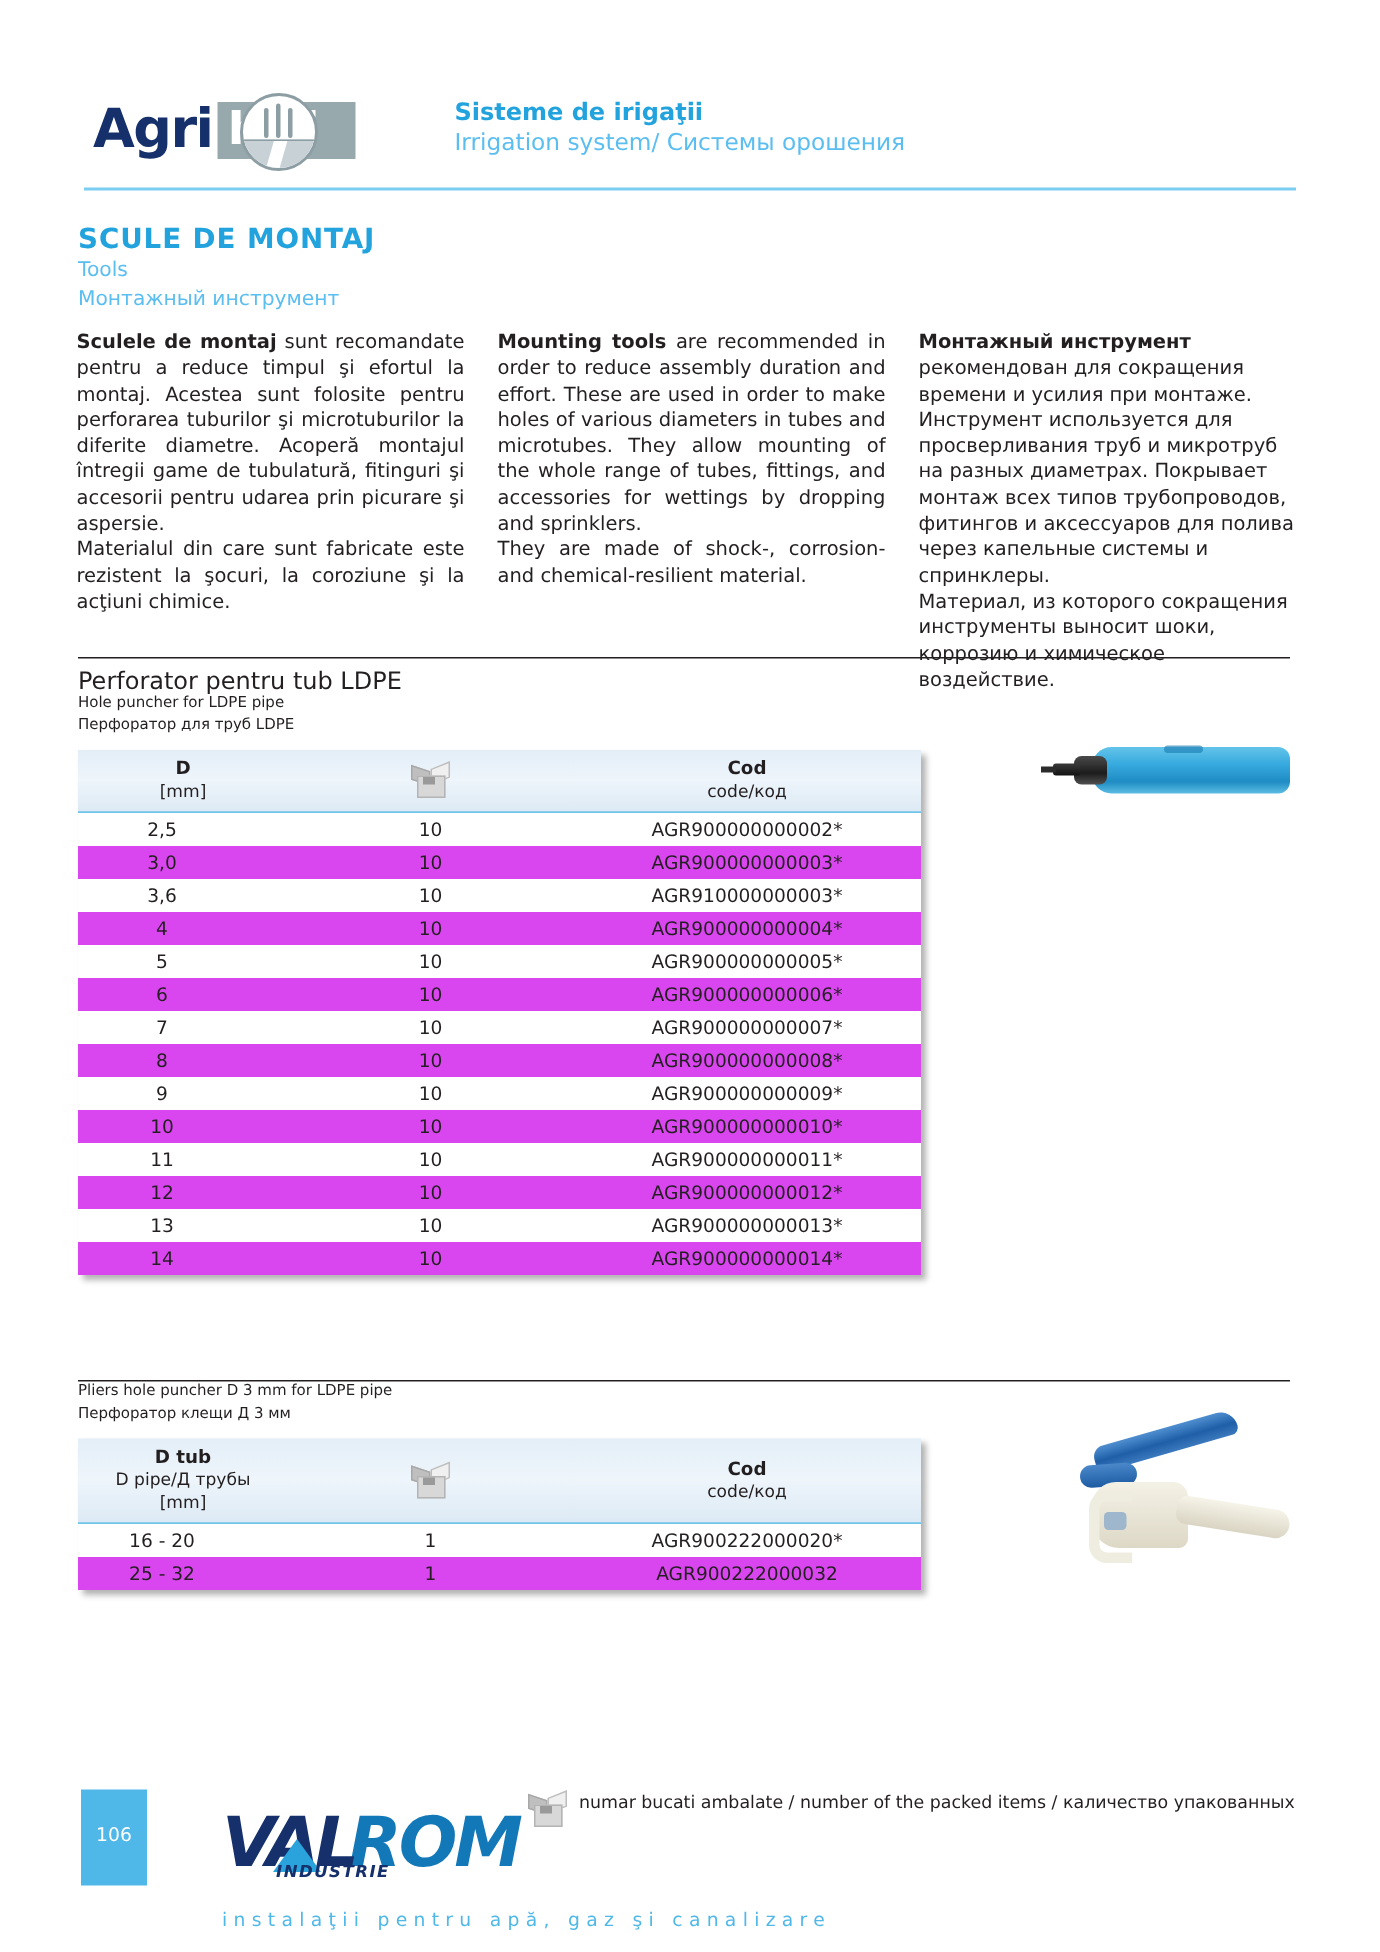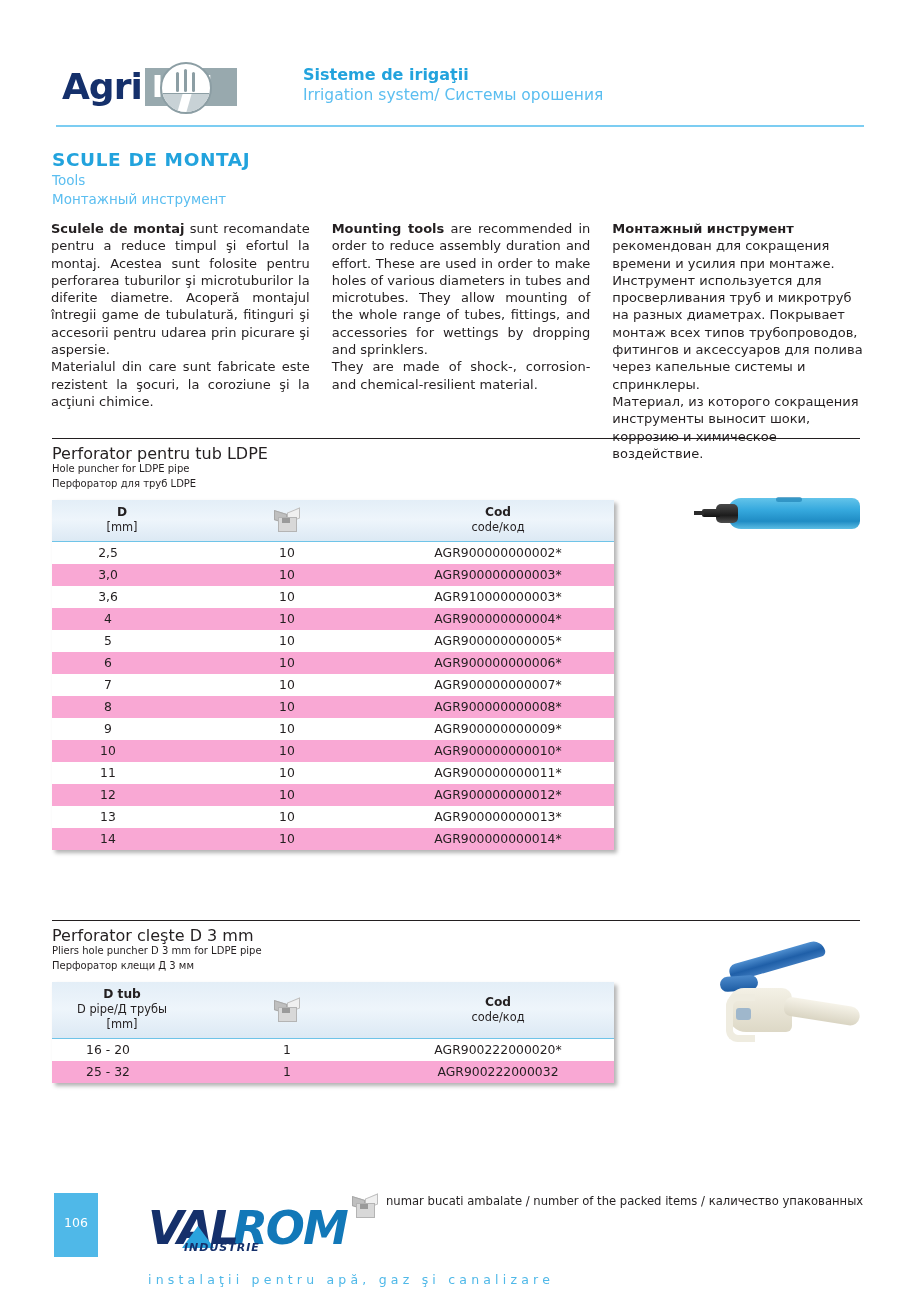--- a/index.html
+++ b/index.html
@@ -201,21 +201,21 @@
     color: #231f20;
     line-height: 15px;
   }
   tbody td {
     font-size: 12.4px;
     color: #231f20;
     height: 22px;
     line-height: 22px;
   }
   tbody tr.odd  td { background: #ffffff; }
-  tbody tr.even td { background: #f9a8d4; }
+  tbody tr.even td { background: #d946ef; }
   tbody td.cD { padding-right: 28px !important; text-align: center; }
 
   
   .box-icon {
     display: inline-block;
     position: relative;
     width: 26px; height: 22px;
     vertical-align: middle;
   }
   .box-icon .bbody {
@@ -572,21 +572,20 @@
     <span class="handle"></span>
     <span class="handle-notch"></span>
     <span class="collar"></span>
     <span class="tip"></span>
     <span class="needle"></span>
   </div>
 </div>
 
 <div class="prod-sec" style="left:52px; top:920px;">
   <div class="prod-rule"></div>
-  <div class="prod-title">Perforator cleşte D 3 mm</div>
   <div class="prod-sub">Pliers hole puncher D 3 mm for LDPE pipe</div>
   <div class="prod-sub">Перфоратор клещи Д 3 мм</div>
 
   <div class="tbl-wrap">
     <table class="ptbl">
       <colgroup>
           <col class="colD">
           <col class="colQ">
           <col class="colC">
         </colgroup>

